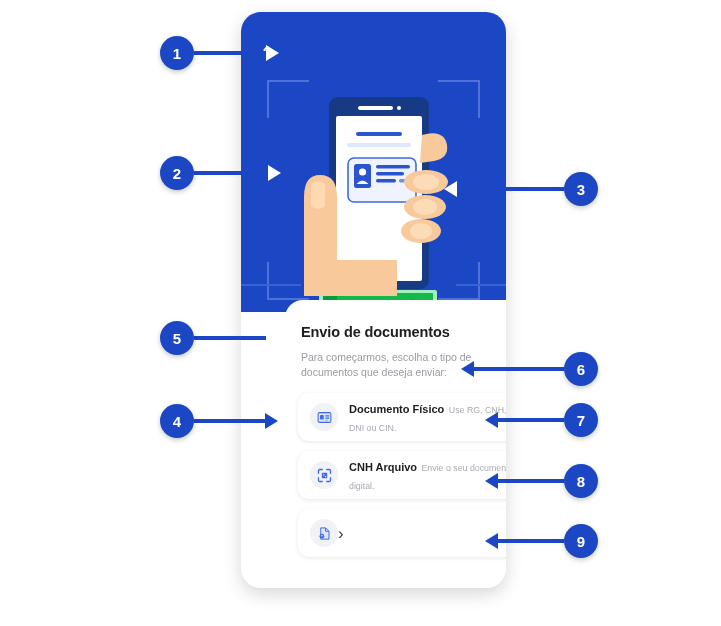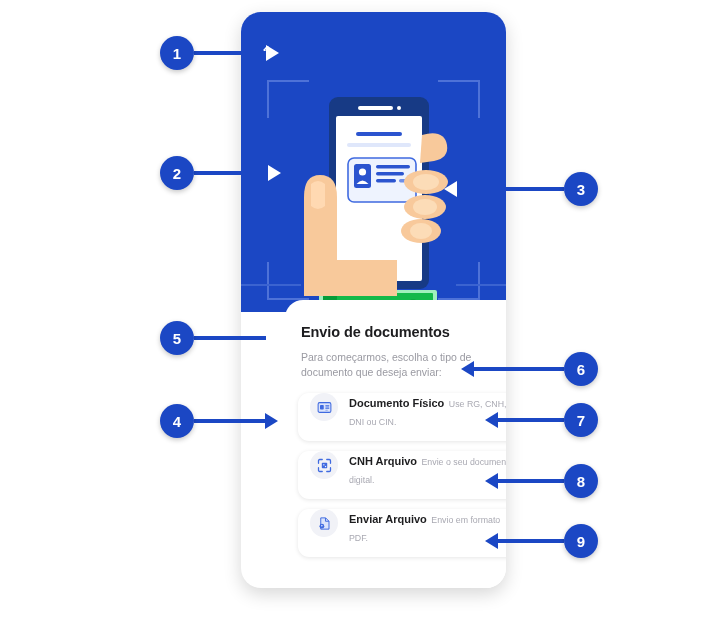--- a/index.html
+++ b/index.html
@@ -50,21 +50,21 @@
   }
   .sheet .sub{
     position:absolute;left:16px;top:50px;width:205px;
     font-size:10.5px;line-height:15px;color:#9a9aa2;
   }
   .opt-list{position:absolute;left:13px;top:93px;width:239px;}
   .opt{
     position:relative;height:48px;margin-bottom:10px;
     background:#ffffff;border-radius:11px;
     box-shadow:0 1px 4px rgba(0,0,0,.10);
-    display:flex;align-items:flex-start;cursor:pointer;
+    display:flex;align-items:center;cursor:pointer;
   }
   .opt .ic{
     width:28px;height:28px;margin-left:12px;border-radius:50%;
     background:#f1f2f7;display:flex;align-items:center;justify-content:center;flex:none;
   }
   .opt .txt{margin-left:11px;flex:1;}
   .opt .t1{font-size:11px;font-weight:bold;color:#1d1d1f;line-height:13px;}
   .opt .t2{font-size:8.8px;color:#a9a9b2;line-height:12px;margin-top:1px;}
   .opt .chev{
     margin-right:16px;font-size:17px;color:#3a3a40;font-weight:400;line-height:1;flex:none;
@@ -142,21 +142,21 @@
         <ellipse cx="185" cy="170" rx="13" ry="8" fill="#fcdcb7"></ellipse>
         <ellipse cx="184" cy="195" rx="21" ry="12" fill="#f8c99b"></ellipse>
         <ellipse cx="184" cy="195" rx="12" ry="8" fill="#fcdcb7"></ellipse>
         <ellipse cx="180" cy="219" rx="20" ry="12" fill="#f8c99b"></ellipse>
         <ellipse cx="180" cy="219" rx="11" ry="8" fill="#fcdcb7"></ellipse>
       </svg>
     </div>
 
     <div class="sheet">
       <h1>Envio de documentos</h1>
-      <div class="sub">Para começarmos, escolha o tipo de documento que deseja enviar:</div>
+      <div class="sub">Para começarmos, escolha o tipo de documentos que deseja enviar:</div>
 
       <div class="opt-list">
 
         <div class="opt">
           <span class="ic">
             <svg width="15" height="15" viewBox="0 0 20 20">
               <rect x="1.5" y="3.5" width="17" height="13" rx="2" fill="#dbe4fb" stroke="#3f6ae0" stroke-width="1.4"></rect>
               <rect x="4" y="6.5" width="5" height="6" rx="1" fill="#3f6ae0"></rect>
               <rect x="11" y="7" width="5.5" height="1.5" rx=".7" fill="#3f6ae0"></rect>
               <rect x="11" y="10" width="5.5" height="1.5" rx=".7" fill="#3f6ae0"></rect>
@@ -191,24 +191,20 @@
 
         <div class="opt">
           <span class="ic">
             <svg width="15" height="15" viewBox="0 0 20 20">
               <path d="M5 2.5h6.5L16 7v10.5H5z" fill="#dbe4fb" stroke="#3f6ae0" stroke-width="1.3"></path>
               <path d="M11.3 2.6V7H16" fill="none" stroke="#3f6ae0" stroke-width="1.3"></path>
               <circle cx="6.5" cy="13.5" r="3.2" fill="#3f6ae0"></circle>
               <rect x="6" y="11.8" width="1" height="2.4" rx=".5" fill="#ffffff"></rect>
             </svg>
           </span>
-          <span class="txt">
-            <span class="t1">Enviar Arquivo</span>
-            <span class="t2">Envio em formato PDF.</span>
-          </span>
           <span class="chev">›</span>
         </div>
 
       </div>
     </div>
   </div>
 
   <div class="callout" style="left:160px;top:36px;">
     <span class="badge">1</span>
     <span class="lead" style="width:72px;"></span>

